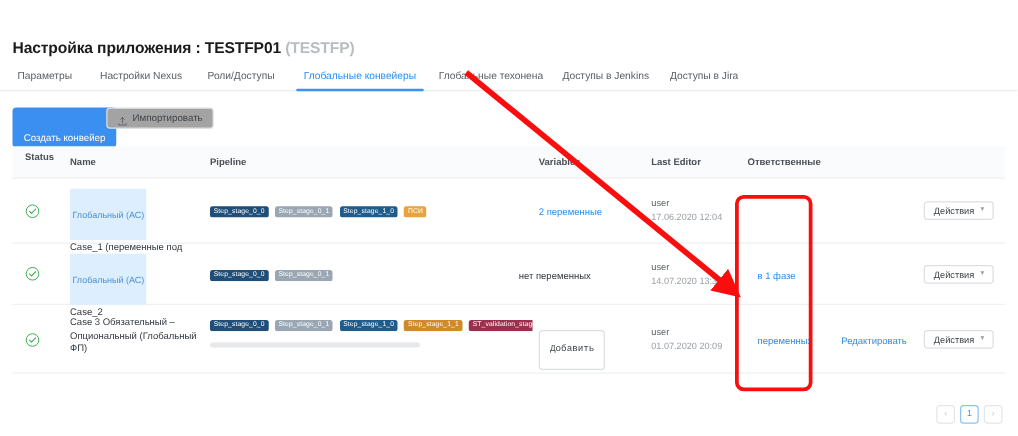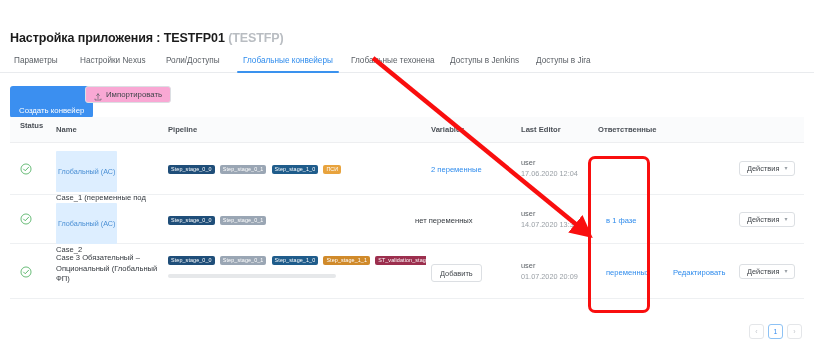--- a/index.html
+++ b/index.html
@@ -38,21 +38,21 @@
   
   .btn-primary {
     position: absolute; left: 10px; top: 57px;
     height: 17px; padding: 16px 9px; line-height: 17px;
     background: #3b8ff0; color: #fff; border: none; border-radius: 3px;
     font-size: 7.8px; font-family: inherit; cursor: pointer; white-space: nowrap;
   }
   .btn-import {
     position: absolute; left: 85px; top: 57px;
     height: 17px; padding: 0 8px; line-height: 15px;
-    background: #f9a8d4; color: #40454a; border: 1px solid #dcdfe3; border-radius: 3px;
+    background: #a3a3a3; color: #40454a; border: 1px solid #dcdfe3; border-radius: 3px;
     font-size: 7.8px; font-family: inherit; cursor: pointer; white-space: nowrap;
     display: flex; align-items: center; gap: 4px;
   }
   .import-icon { display: inline-block; width: 8px; height: 8px; }
 
   
   .table { position: absolute; left: 10px; top: 88px; width: 794px; }
   .thead {
     background: #fafbfc; height: 26px; position: relative;
     border-bottom: 1px solid #edeef0;
@@ -83,22 +83,22 @@
   }
   .pipeline-wrap { overflow: hidden; white-space: nowrap; }
   .hscroll { height: 4px; background: #e6e8ea; border-radius: 2px; margin-top: 9px; }
 
   .link { color: #2f8ced; font-size: 7.6px; text-decoration: none; cursor: pointer; white-space: nowrap; }
   .muted-text { color: #9aa0a6; font-size: 7.3px; }
   .editor-name { color: #5b6066; font-size: 7.4px; }
 
   .btn-small {
     background: #fff; border: 1px solid #dcdfe3; border-radius: 3px;
-    font-size: 7.4px; color: #40454a; font-family: Liberation Sans, sans-serif;
-    height: 18px; padding: 0 8px; line-height: 13px; cursor: pointer; white-space: nowrap;
+    font-size: 7.4px; color: #40454a; font-family: Liberation Mono, monospace;
+    height: 32px; padding: 0 8px; line-height: 13px; cursor: pointer; white-space: nowrap;
   }
   .btn-actions {
     background: #fff; border: 1px solid #dcdfe3; border-radius: 3px;
     font-size: 7.4px; color: #40454a; font-family: inherit;
     height: 15px; padding: 0 7px; line-height: 13px; cursor: pointer; white-space: nowrap;
     display: flex; align-items: center; gap: 5px;
   }
   .caret { font-size: 6px; color: #9aa0a6; }
 
   

